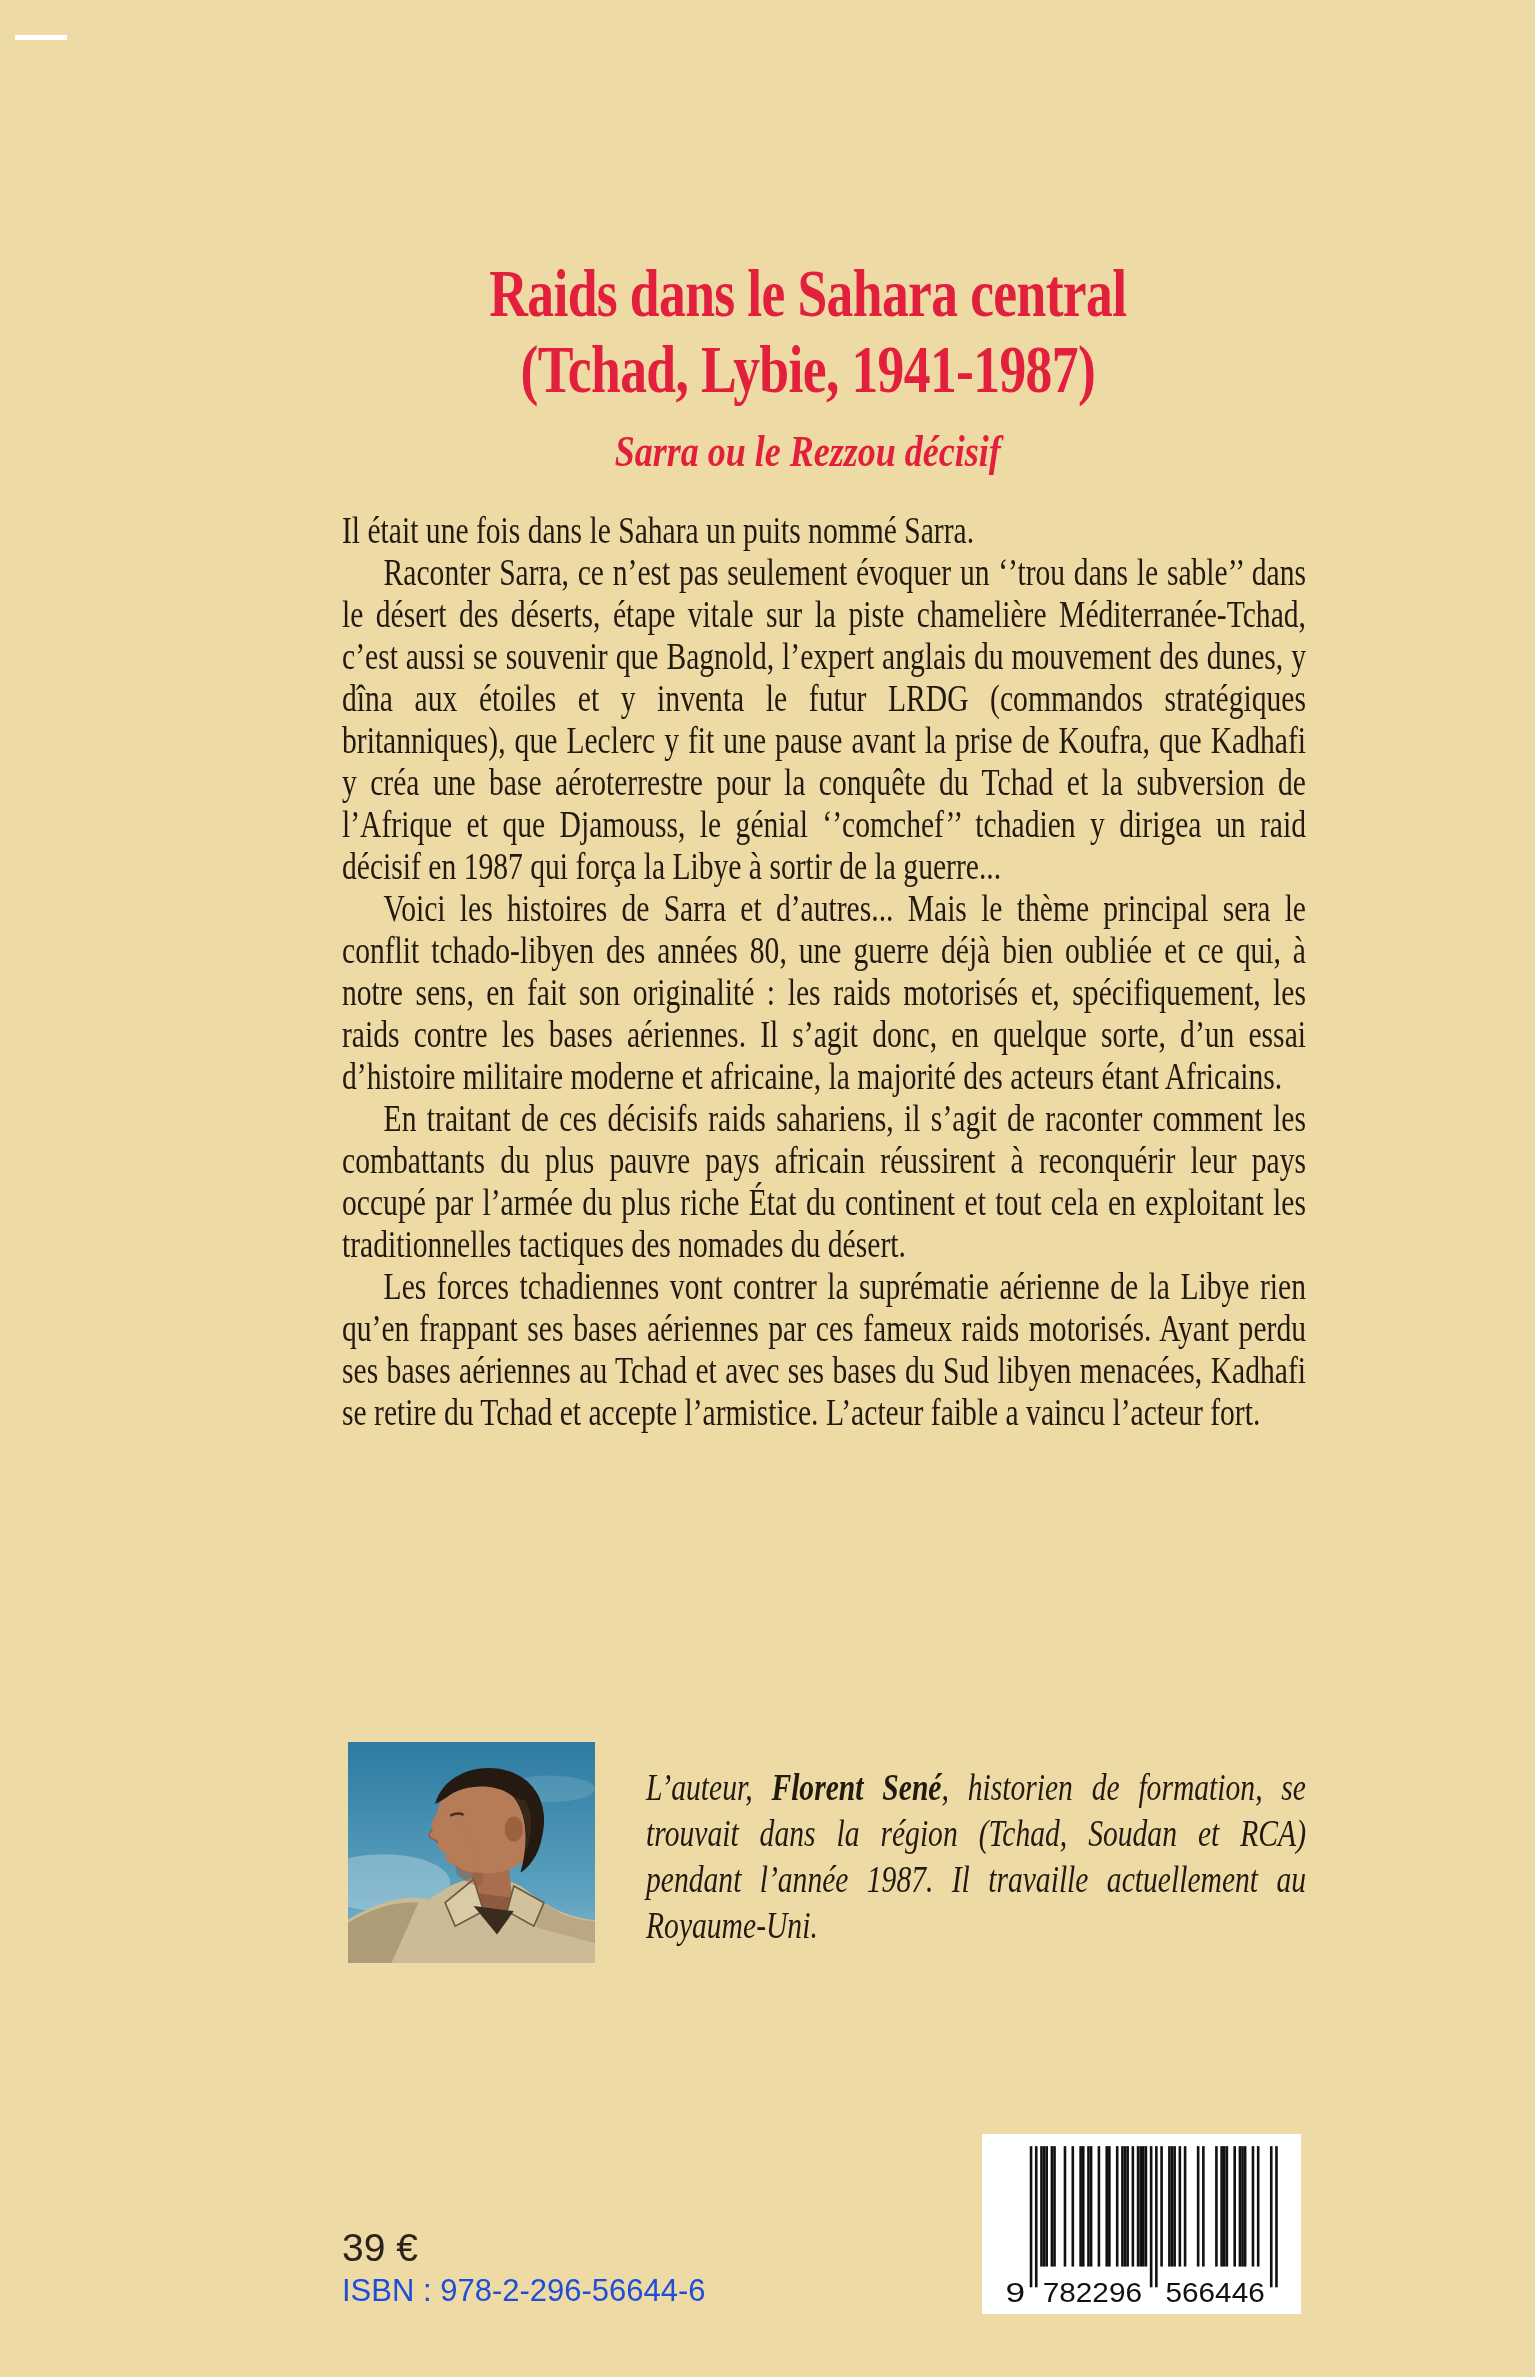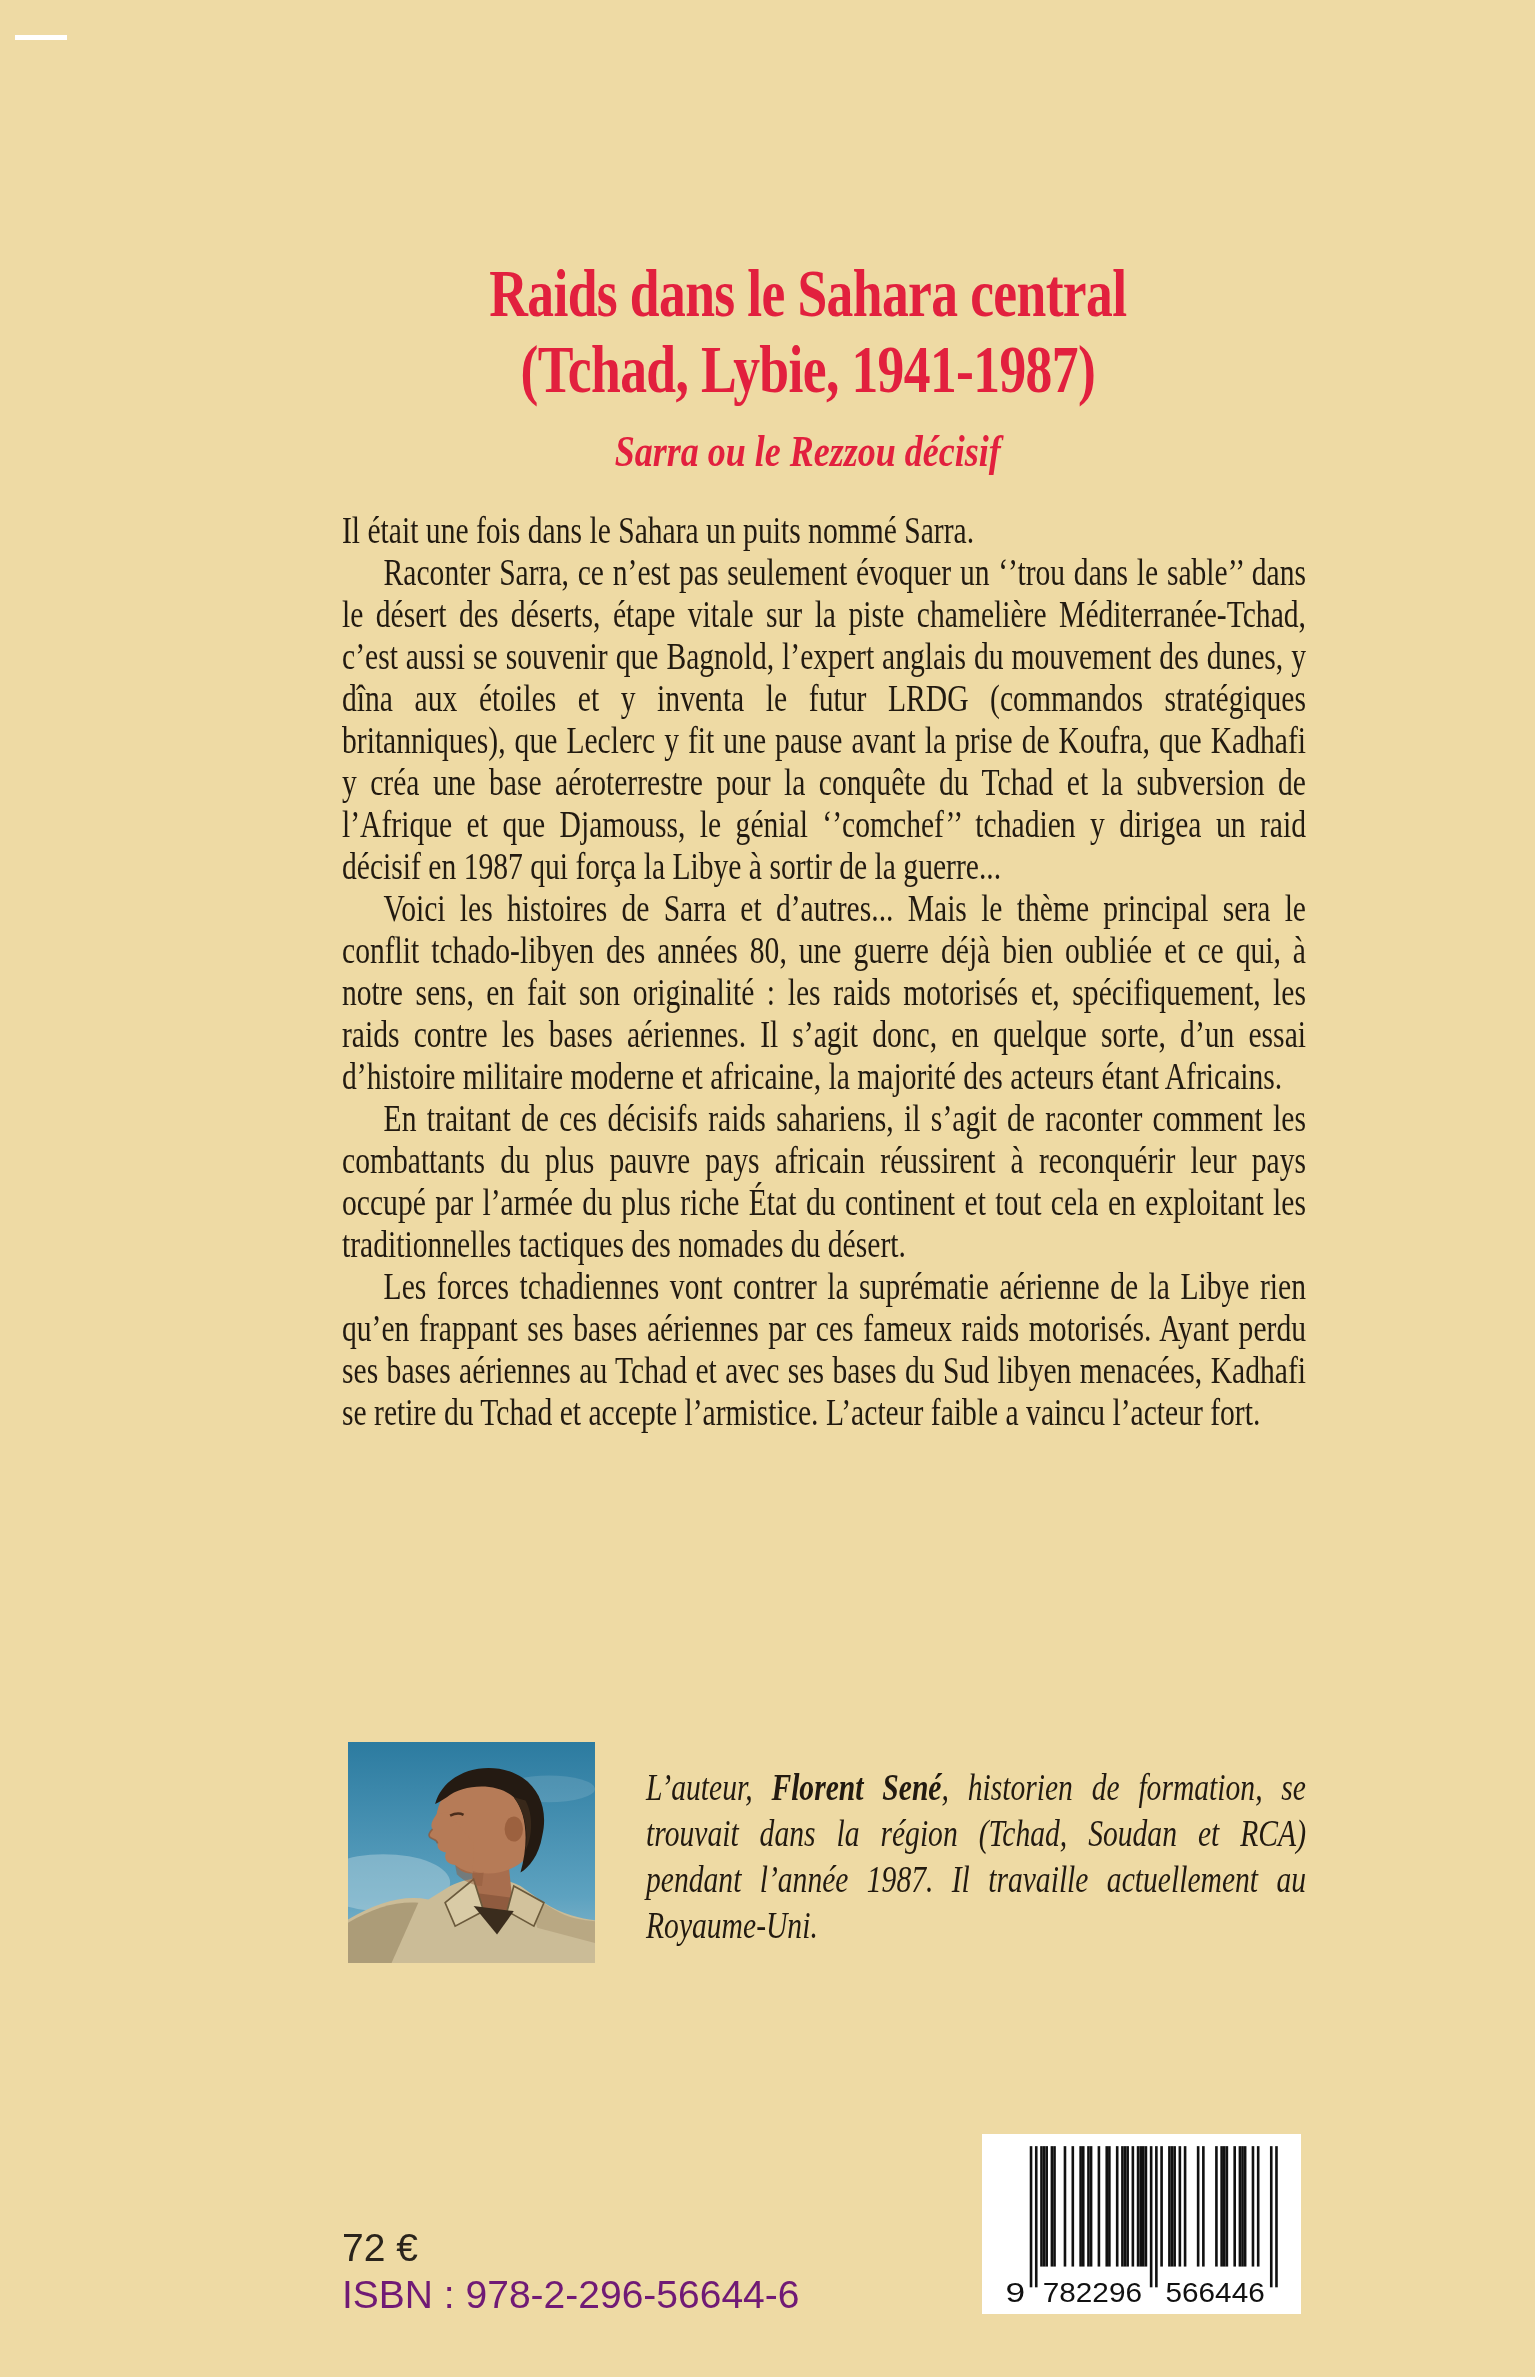--- a/index.html
+++ b/index.html
@@ -48,21 +48,21 @@
     text-align:justify;
   }
   .bio b{font-weight:bold;}
 
   .price{
     position:absolute;left:342px;top:2191px;
     font-family:"Liberation Sans",sans-serif;font-size:39px;color:#2a241c;
   }
   .isbn{
     position:absolute;left:342px;top:2238px;
-    font-family:"Liberation Sans",sans-serif;font-size:39px;color:#701a75;
+    font-family:"Liberation Sans",sans-serif;font-size:31px;color:#1d4ed8;
   }
 
   .barcode-box{
     position:absolute;left:982px;top:2099px;width:319px;height:180px;
     background:#ffffff;
     display:flex;align-items:center;justify-content:center;
   }
   .barcode-box svg{display:block;}
   .barcode-box rect{fill:#111111;}
   .barcode-box text{
@@ -134,21 +134,21 @@
       <ellipse cx="198" cy="104" rx="11" ry="15" fill="#9c613f"></ellipse>
 
       <path d="M122,88 C128,85 134,85 138,87" fill="none" stroke="#4a2d1c" stroke-width="3"></path>
     </svg>
   </div>
 
   <div class="bio condensed">
     <span>L’auteur, </span><b>Florent Sené</b><span>, historien de formation, se trouvait dans la région (Tchad, Soudan et RCA) pendant l’année 1987. Il travaille actuellement au Royaume-Uni.</span>
   </div>
 
-  <div class="price">72 €</div>
+  <div class="price">39 €</div>
   <div class="isbn">ISBN : 978-2-296-56644-6</div>
 
   <div class="barcode-box">
     <svg id="barcode-svg" viewBox="-11 0 108 79" width="282" height="164" preserveAspectRatio="none">
         <rect x="0" y="2" width="1" height="68"></rect>
         <rect x="2" y="2" width="1" height="68"></rect>
         <rect x="4" y="2" width="1" height="58"></rect>
         <rect x="5" y="2" width="1" height="58"></rect>
         <rect x="6" y="2" width="1" height="58"></rect>
         <rect x="8" y="2" width="1" height="58"></rect>

